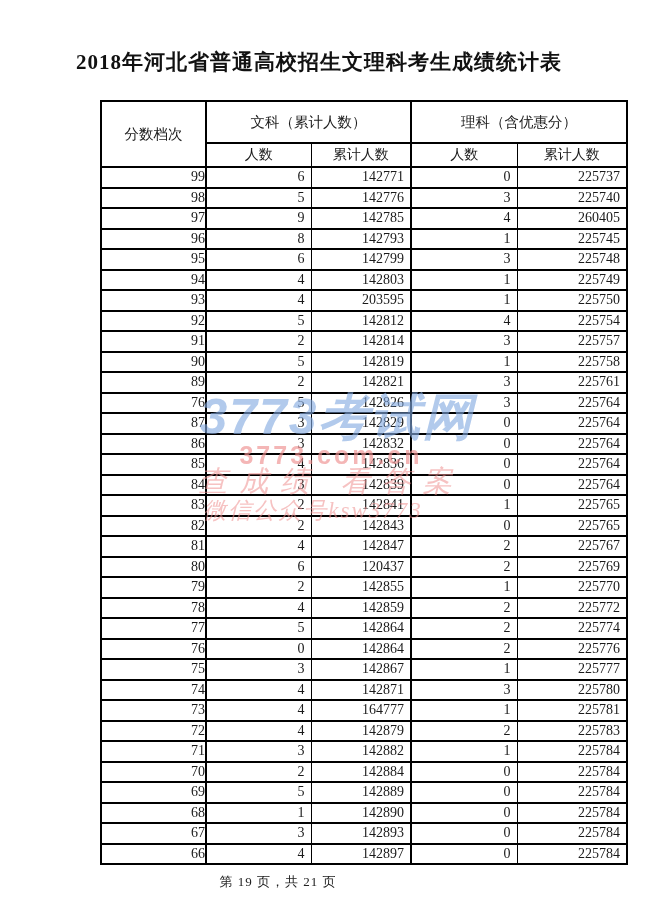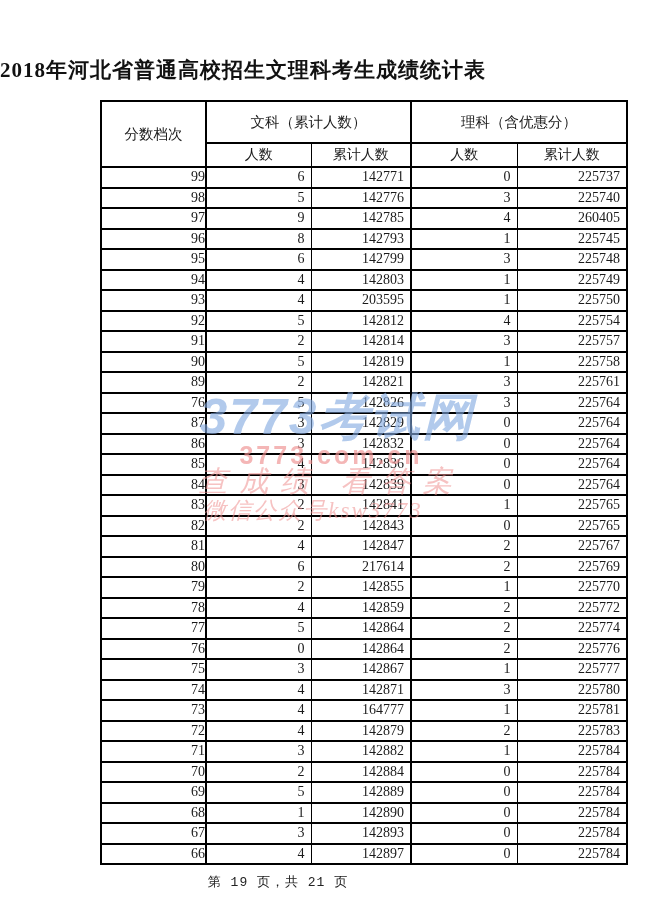--- a/index.html
+++ b/index.html
@@ -5,22 +5,22 @@
   html,body { margin:0; padding:0; }
   body {
     width:650px; height:919px;
     background:#ffffff;
     position:relative;
     font-family:"Liberation Serif", serif;
     color:#111;
     overflow:hidden;
   }
   .title {
-    position:absolute; top:56px; left:0; width:562px;
-    margin:0; text-align:left;
+    position:absolute; top:48px; left:0; width:562px;
+    margin:0; text-align:right;
     font-size:21px; font-weight:bold; letter-spacing:1px;
     font-family:"Liberation Serif", serif;
   }
   table.stats {
     position:absolute; left:62px; top:100px;
     width:526px; border-collapse:collapse; table-layout:fixed;margin-left:38px;
   }
   .stats th, .stats td {
     border:2px solid #000;
     padding:0;
@@ -53,21 +53,21 @@
     letter-spacing:12px; transform:translateX(6px);
   }
   .wm4 {
     top:495px; font-size:23px; font-style:italic;
     font-family:"Liberation Serif", serif;
     letter-spacing:2px; transform:translateX(-12px);
   }
   .footer {
     position:absolute; top:873px; left:0; width:556px;
     text-align:center; font-size:13px;
-    font-family:Liberation Mono, monospace;
+    font-family:Liberation Serif, serif;
     color:#222; letter-spacing:1px;
   }
 </style>
 </head>
 <body>
 
 <div class="page">
 
   <h1 class="title">2018年河北省普通高校招生文理科考生成绩统计表</h1>
 
@@ -222,21 +222,21 @@
         <tr>
           <td class="score">81</td>
           <td class="n">4</td>
           <td class="c">142847</td>
           <td class="n">2</td>
           <td class="c">225767</td>
         </tr>
         <tr>
           <td class="score">80</td>
           <td class="n">6</td>
-          <td class="c">217614</td>
+          <td class="c">120437</td>
           <td class="n">2</td>
           <td class="c">225769</td>
         </tr>
         <tr>
           <td class="score">79</td>
           <td class="n">2</td>
           <td class="c">142855</td>
           <td class="n">1</td>
           <td class="c">225770</td>
         </tr>

